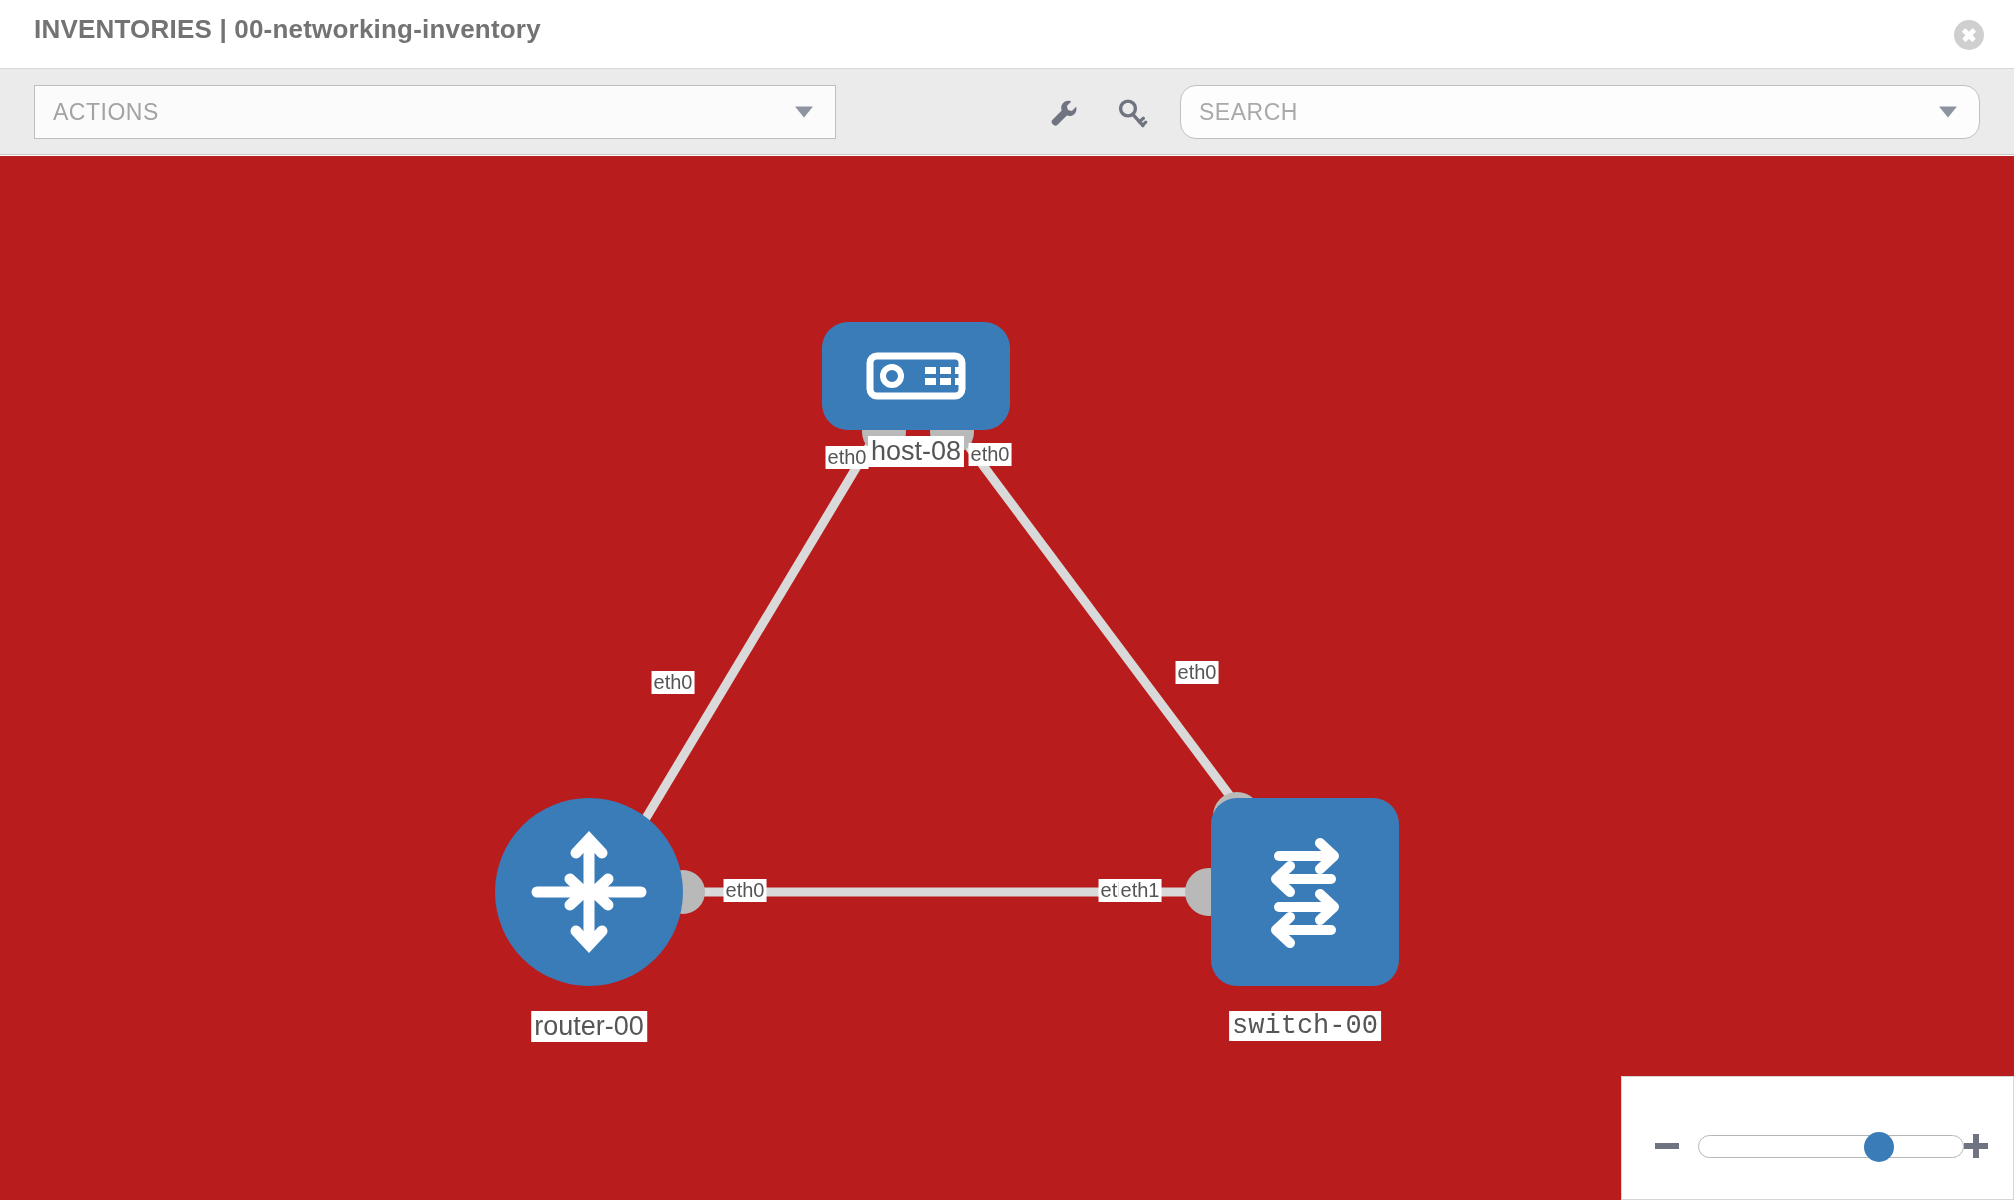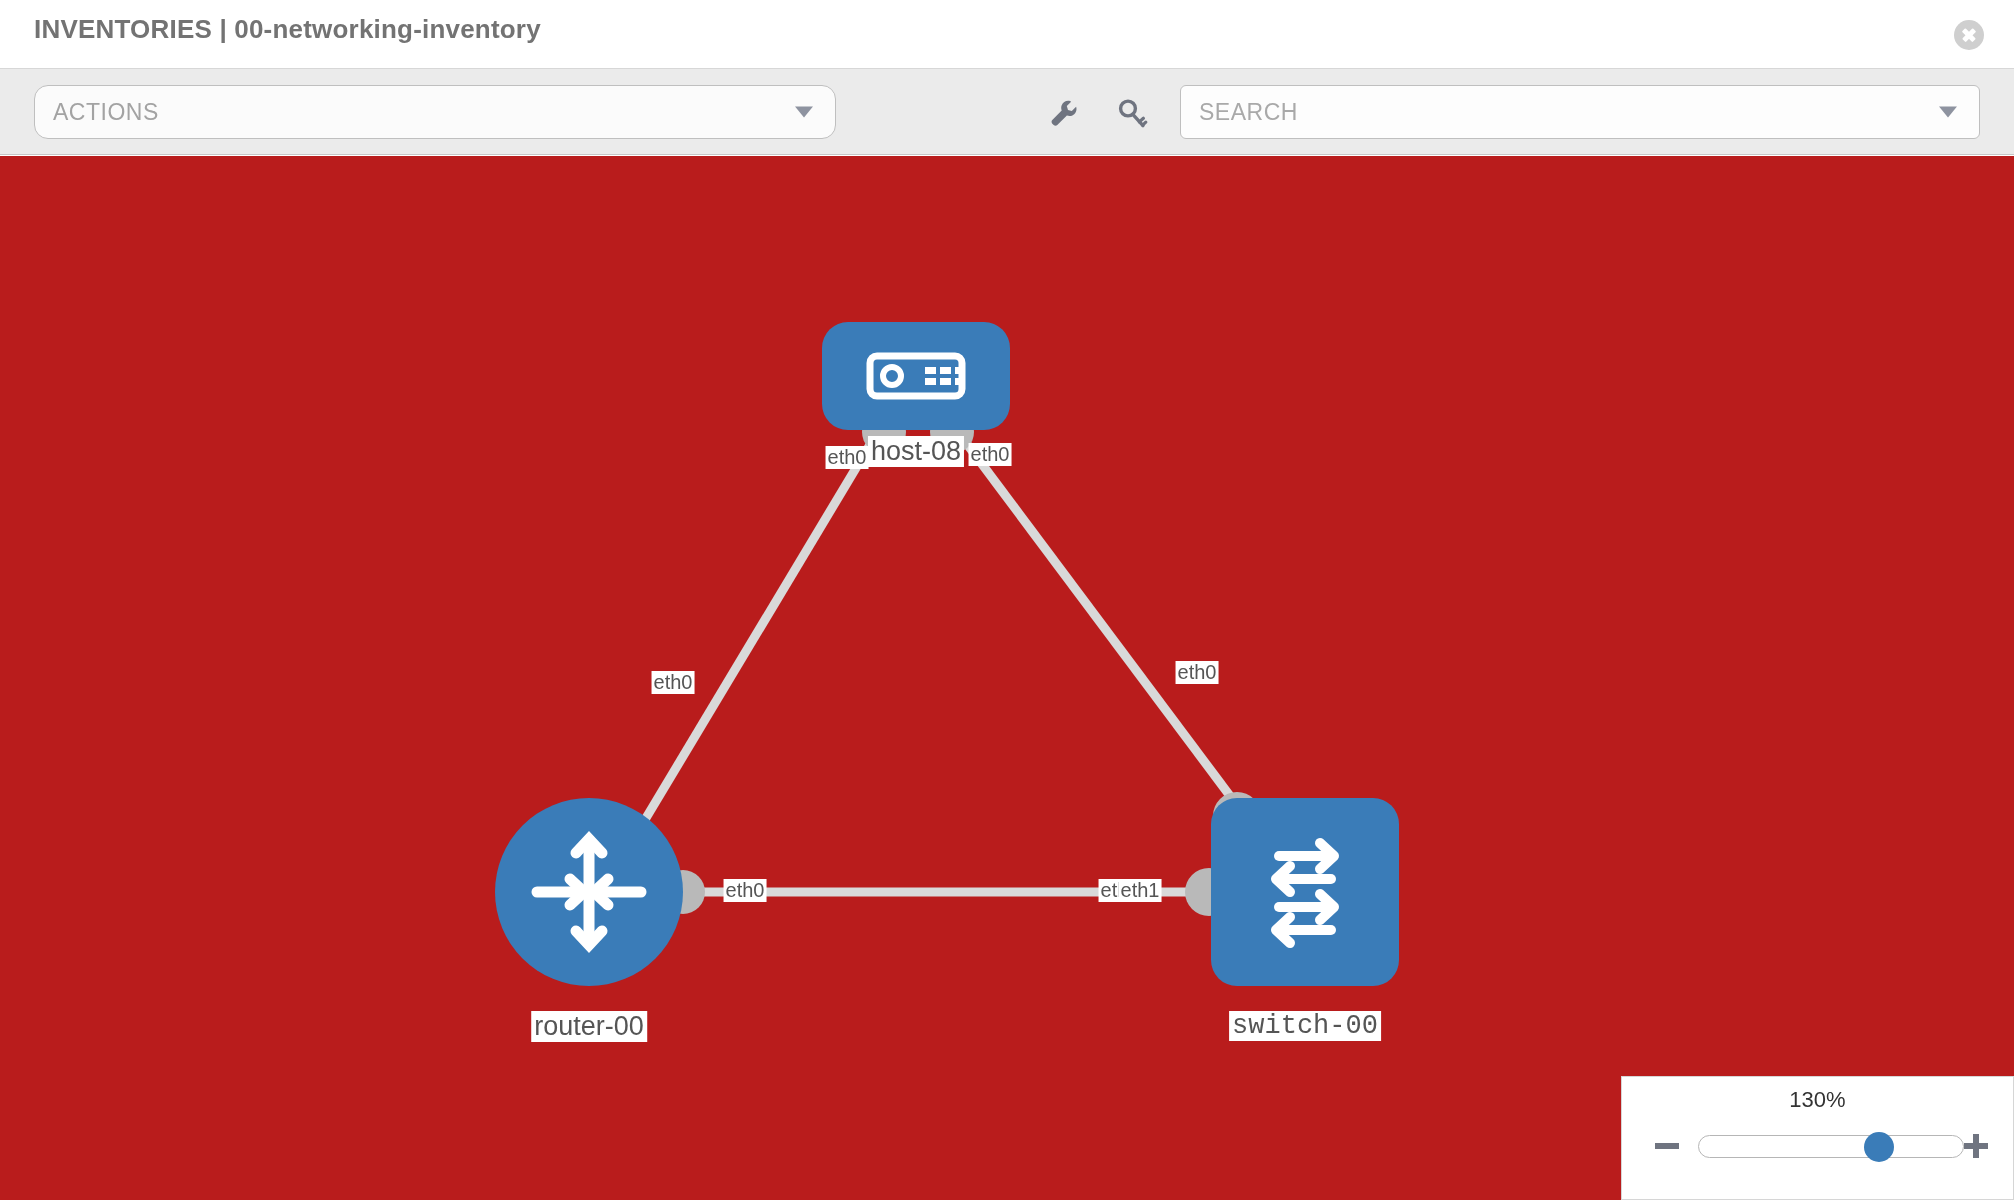--- a/index.html
+++ b/index.html
@@ -66,21 +66,21 @@
     height: 86px;
     background: #ebebeb;
     border-bottom: 1px solid #c6c6c6;
   }
   .actions-select {
     position: absolute;
     left: 34px; top: 16px;
     width: 802px; height: 54px;
     background: #fbfbfb;
     border: 1px solid #bfbfbf;
-    border-radius: 14px;
+    border-radius: 0;
   }
   .actions-label {
     position: absolute;
     left: 18px; top: 50%;
     transform: translateY(-50%);
     font-size: 23px;
     color: #a3a3a3;
     letter-spacing: 0.5px;
   }
   .caret {
@@ -102,21 +102,21 @@
   .icon-wrench { left: 1047px; }
   .icon-key    { left: 1115px; }
   .icon-btn svg { display: block; width: 34px; height: 34px; }
 
   .search-box {
     position: absolute;
     left: 1180px; top: 16px;
     width: 800px; height: 54px;
     background: #fdfdfd;
     border: 1px solid #bfbfbf;
-    border-radius: 6px;
+    border-radius: 16px;
   }
   .search-label {
     position: absolute;
     left: 18px; top: 50%;
     transform: translateY(-50%);
     font-size: 23px;
     color: #a9a9a9;
     letter-spacing: 0.5px;
   }
 
@@ -339,21 +339,20 @@
 
     <div class="iface-label" style="left:1140px; top:723px;">eth1</div>
 
     <div class="node-label" style="left:589px; top:855px;">router-00</div>
 
     <div class="node-label" style="left:1305px; top:855px;font-family:Liberation Mono, monospace;">switch-00</div>
 
   </div>
 
   <div class="zoom-panel">
-    <div class="zoom-value">130%</div>
     <div class="zoom-minus"></div>
     <div class="zoom-track">
       <div class="zoom-thumb" id="zoom-thumb" style="left: 68%; background: rgb(58, 124, 184);"></div>
     </div>
     <div class="zoom-plus"></div>
   </div>
 
 </div>
 
 </body></html>

